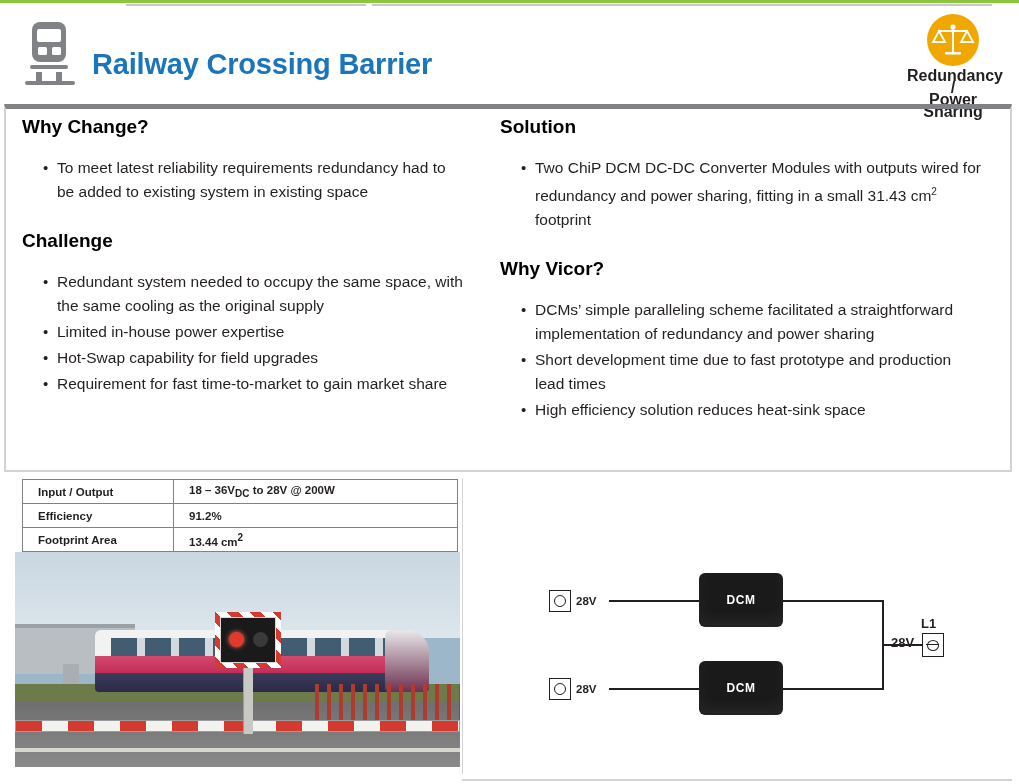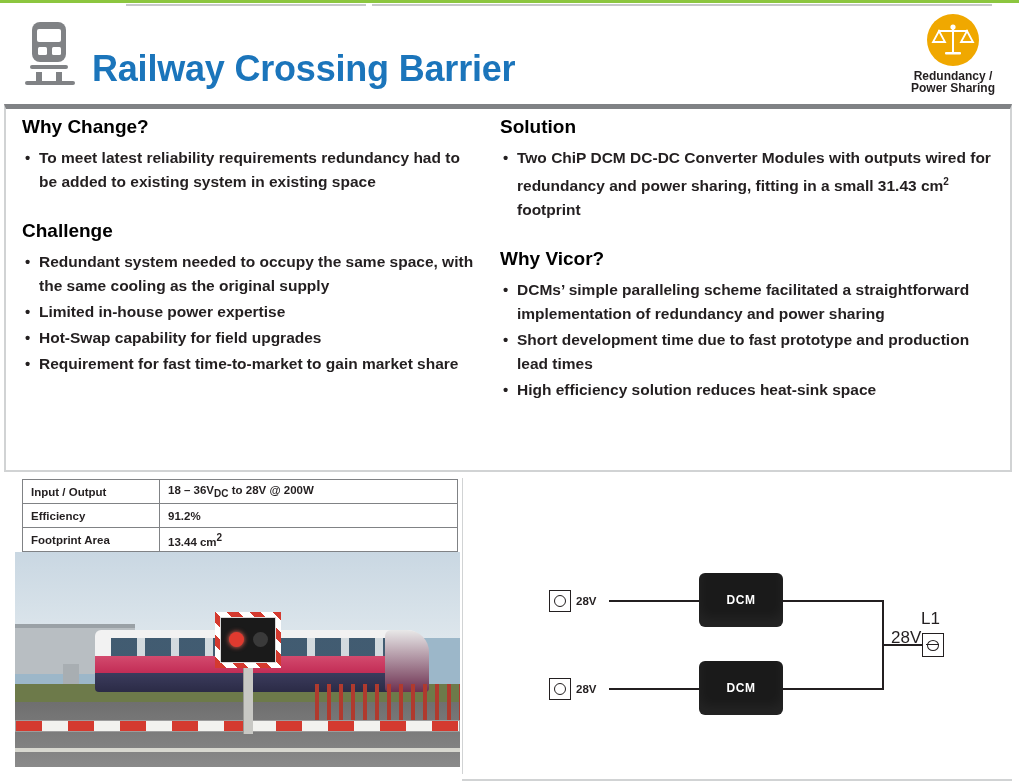--- a/index.html
+++ b/index.html
@@ -53,21 +53,21 @@
     height: 95px;
   }
   .train-icon {
     position: absolute;
     left: 22px; top: 14px;
     width: 56px; height: 66px;
   }
   .page-title {
     position: absolute;
     left: 92px; top: 42px;
-    font-size: 36px;
+    font-size: 29px;
     font-weight: bold;
     color: #1b75bb;
     letter-spacing: -0.2px;
   }
 
   .badges {
     position: absolute;
     right: 20px; top: 8px;
     height: 86px;
     display: flex;
@@ -81,21 +81,21 @@
   .badge + .badge { margin-left: 4px; }
   .badge-circle {
     width: 52px; height: 52px;
     border-radius: 50%;
     margin: 0 auto 4px auto;
     position: relative;
   }
   .badge-circle.gold { background: #f0a800; }
   .badge-circle.green { background: #6cb92d; }
   .badge-label {
-    font-size: 12px;
+    font-size: 16px;
     font-weight: bold;
     line-height: 12px;
     color: #231f20;
   }
   .badge-divider {
     position: absolute;
     right: -4px; top: 58px;
     width: 1px; height: 26px;
     background: #bcbec0;
   }
@@ -130,23 +130,22 @@
   h2.sec {
     font-size: 19px;
     font-weight: bold;
     margin: 0 0 8px 0;
     color: #000000;
   }
   h2.sec.spaced { margin-top: 26px; }
 
   ul.bullets {
     list-style: none;
-    margin: 0;
+    margin: 18px;
     padding: 0;
-    font-weight: bold;
   }
   ul.bullets li {
     position: relative;
     padding-left: 17px;
     font-size: 15.5px;
     line-height: 24px;
     margin-bottom: 2px;
     color: #231f20;
   }
   ul.bullets li::before {
@@ -161,21 +160,21 @@
 
   
   .spec-table {
     position: absolute;
     left: 22px; top: 479px;
     width: 436px;
     border-collapse: collapse;
   }
   .spec-table td {
     border: 1px solid #808285;
-    padding: 3px 8px;
+    padding: 3px 15px;
     font-size: 11.5px;
     font-weight: bold;
     color: #231f20;
     height: 17px;
   }
   .spec-table td.k { width: 120px; }
 
   
   .photo {
     position: absolute;
@@ -326,23 +325,24 @@
   .load::before {
     content: "";
     position: absolute;
     left: 3px; top: 10px;
     width: 13px; height: 1.4px;
     background: #231f20;
     z-index: 2;
   }
   .lbl {
     position: absolute;
-    font-size: 17px;
-    font-weight: normal;
-    color: #231f20;
+    font-size: 13px;
+    font-weight: bold;
+    color: #231f20;
+    margin-top: 7px;
   }
   .bottom-rule {
     position: absolute;
     left: 462px; top: 779px;
     width: 550px; height: 2px;
     background: #d1d3d4;
   }
 </style>
 </head>
 <body>

